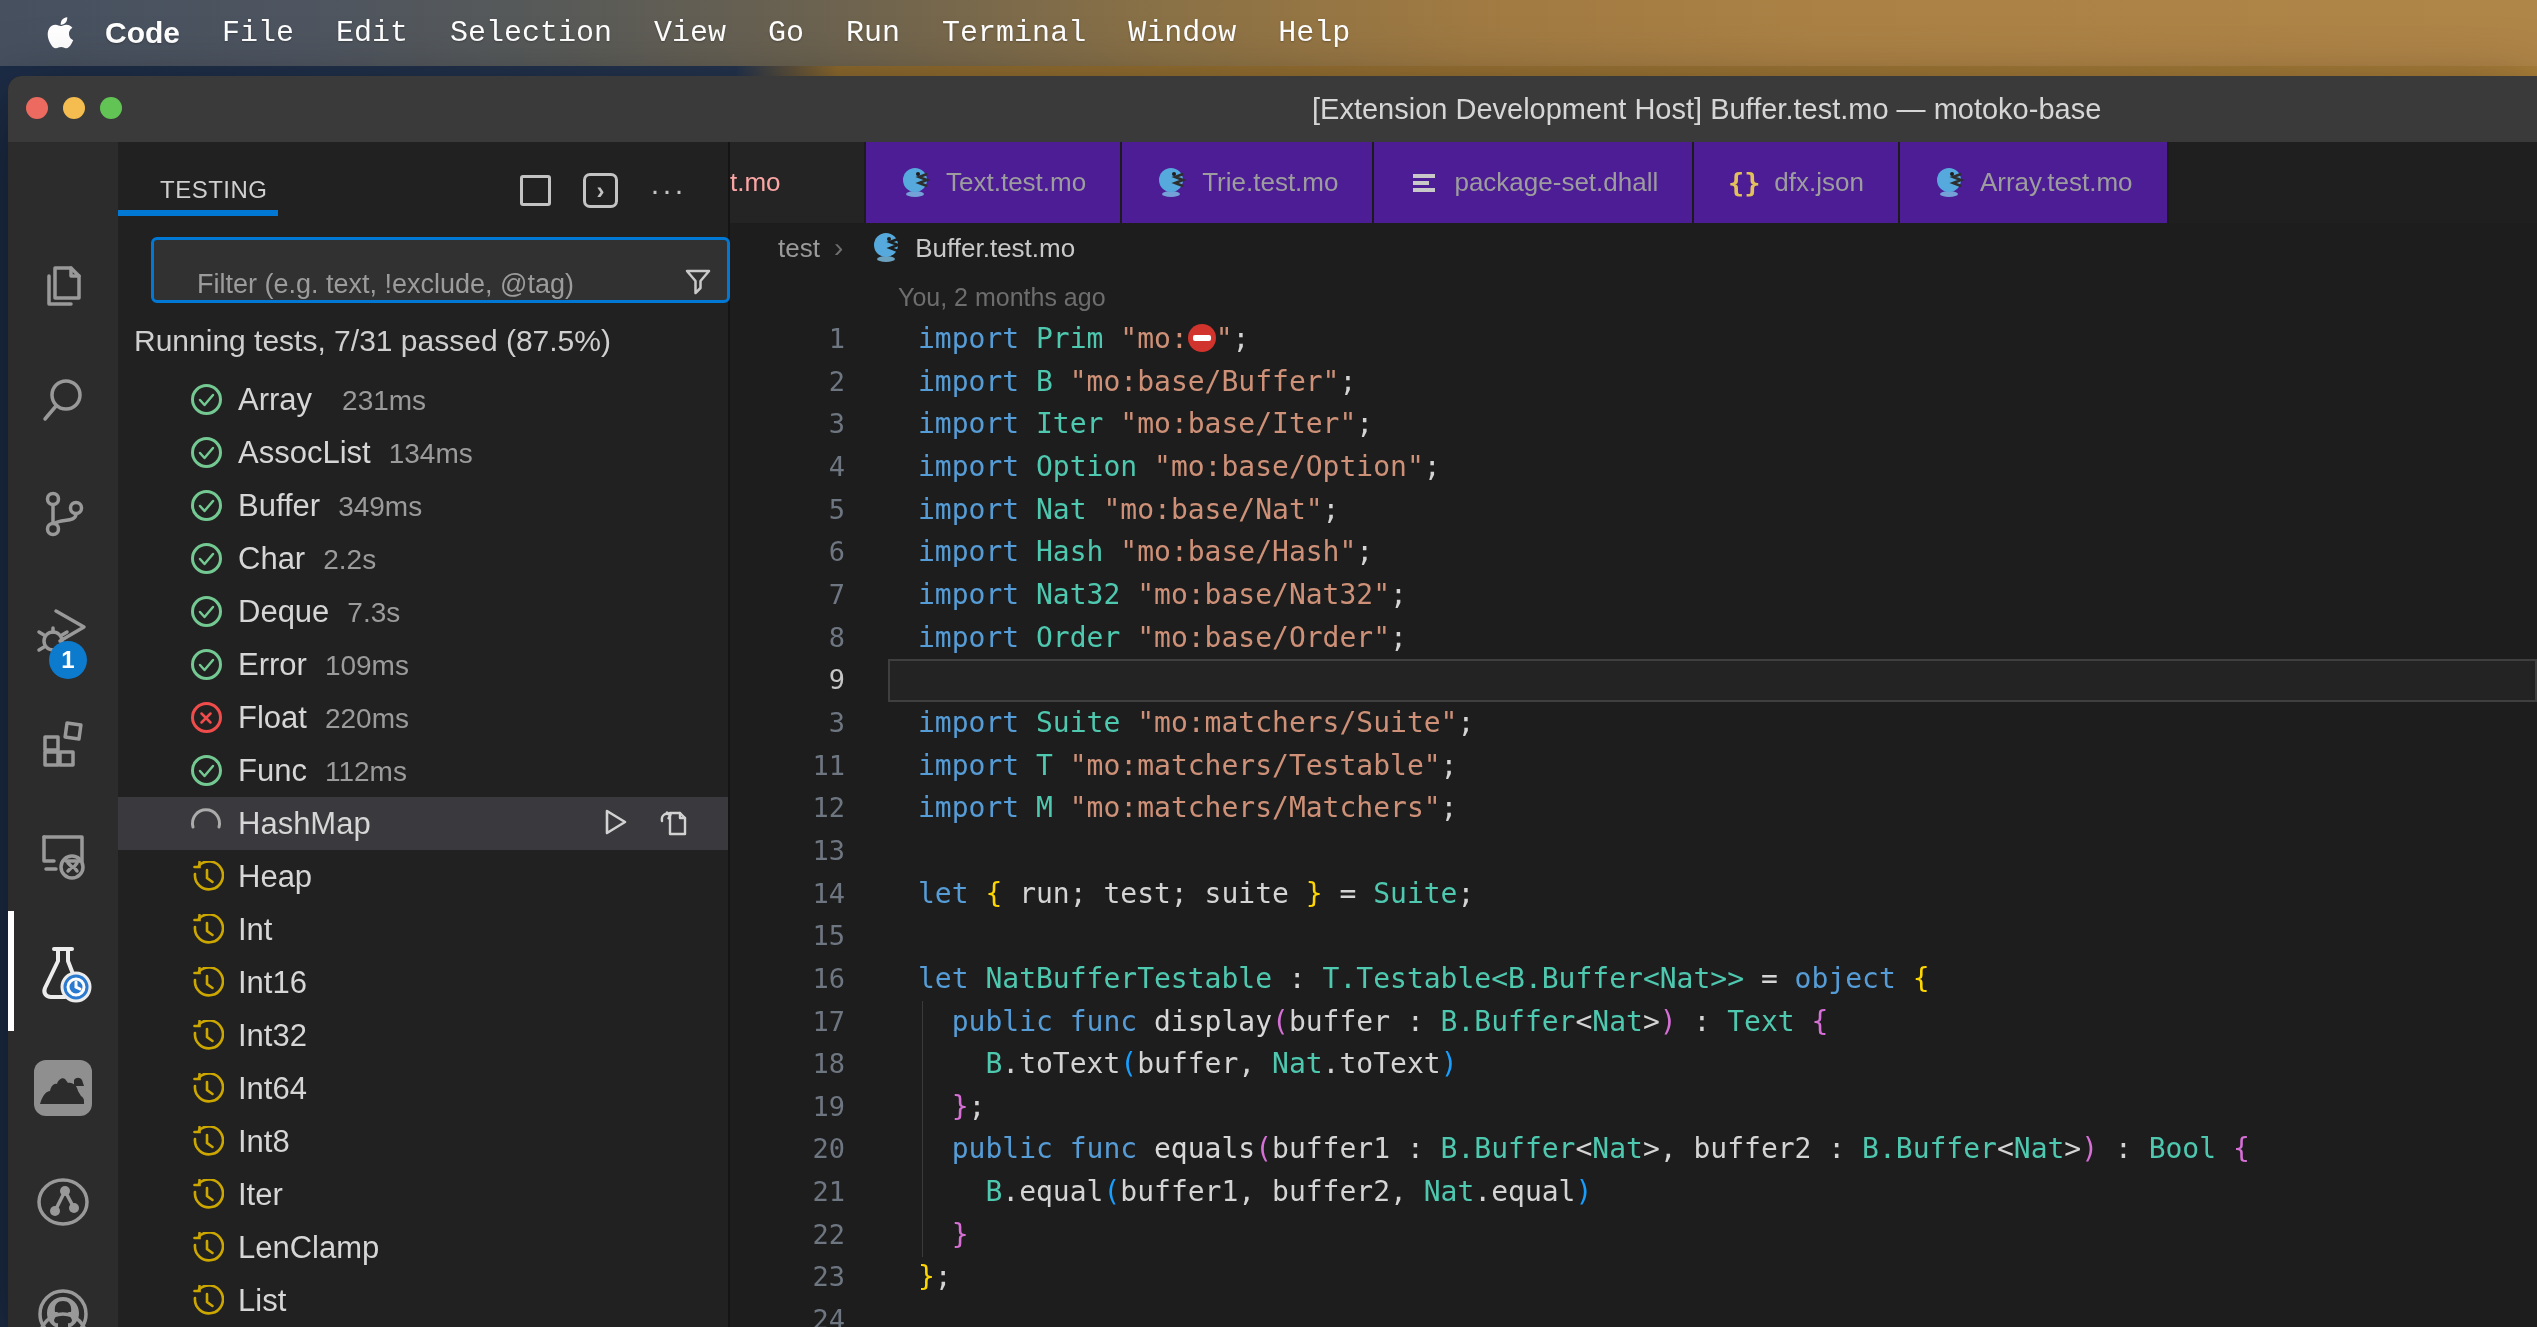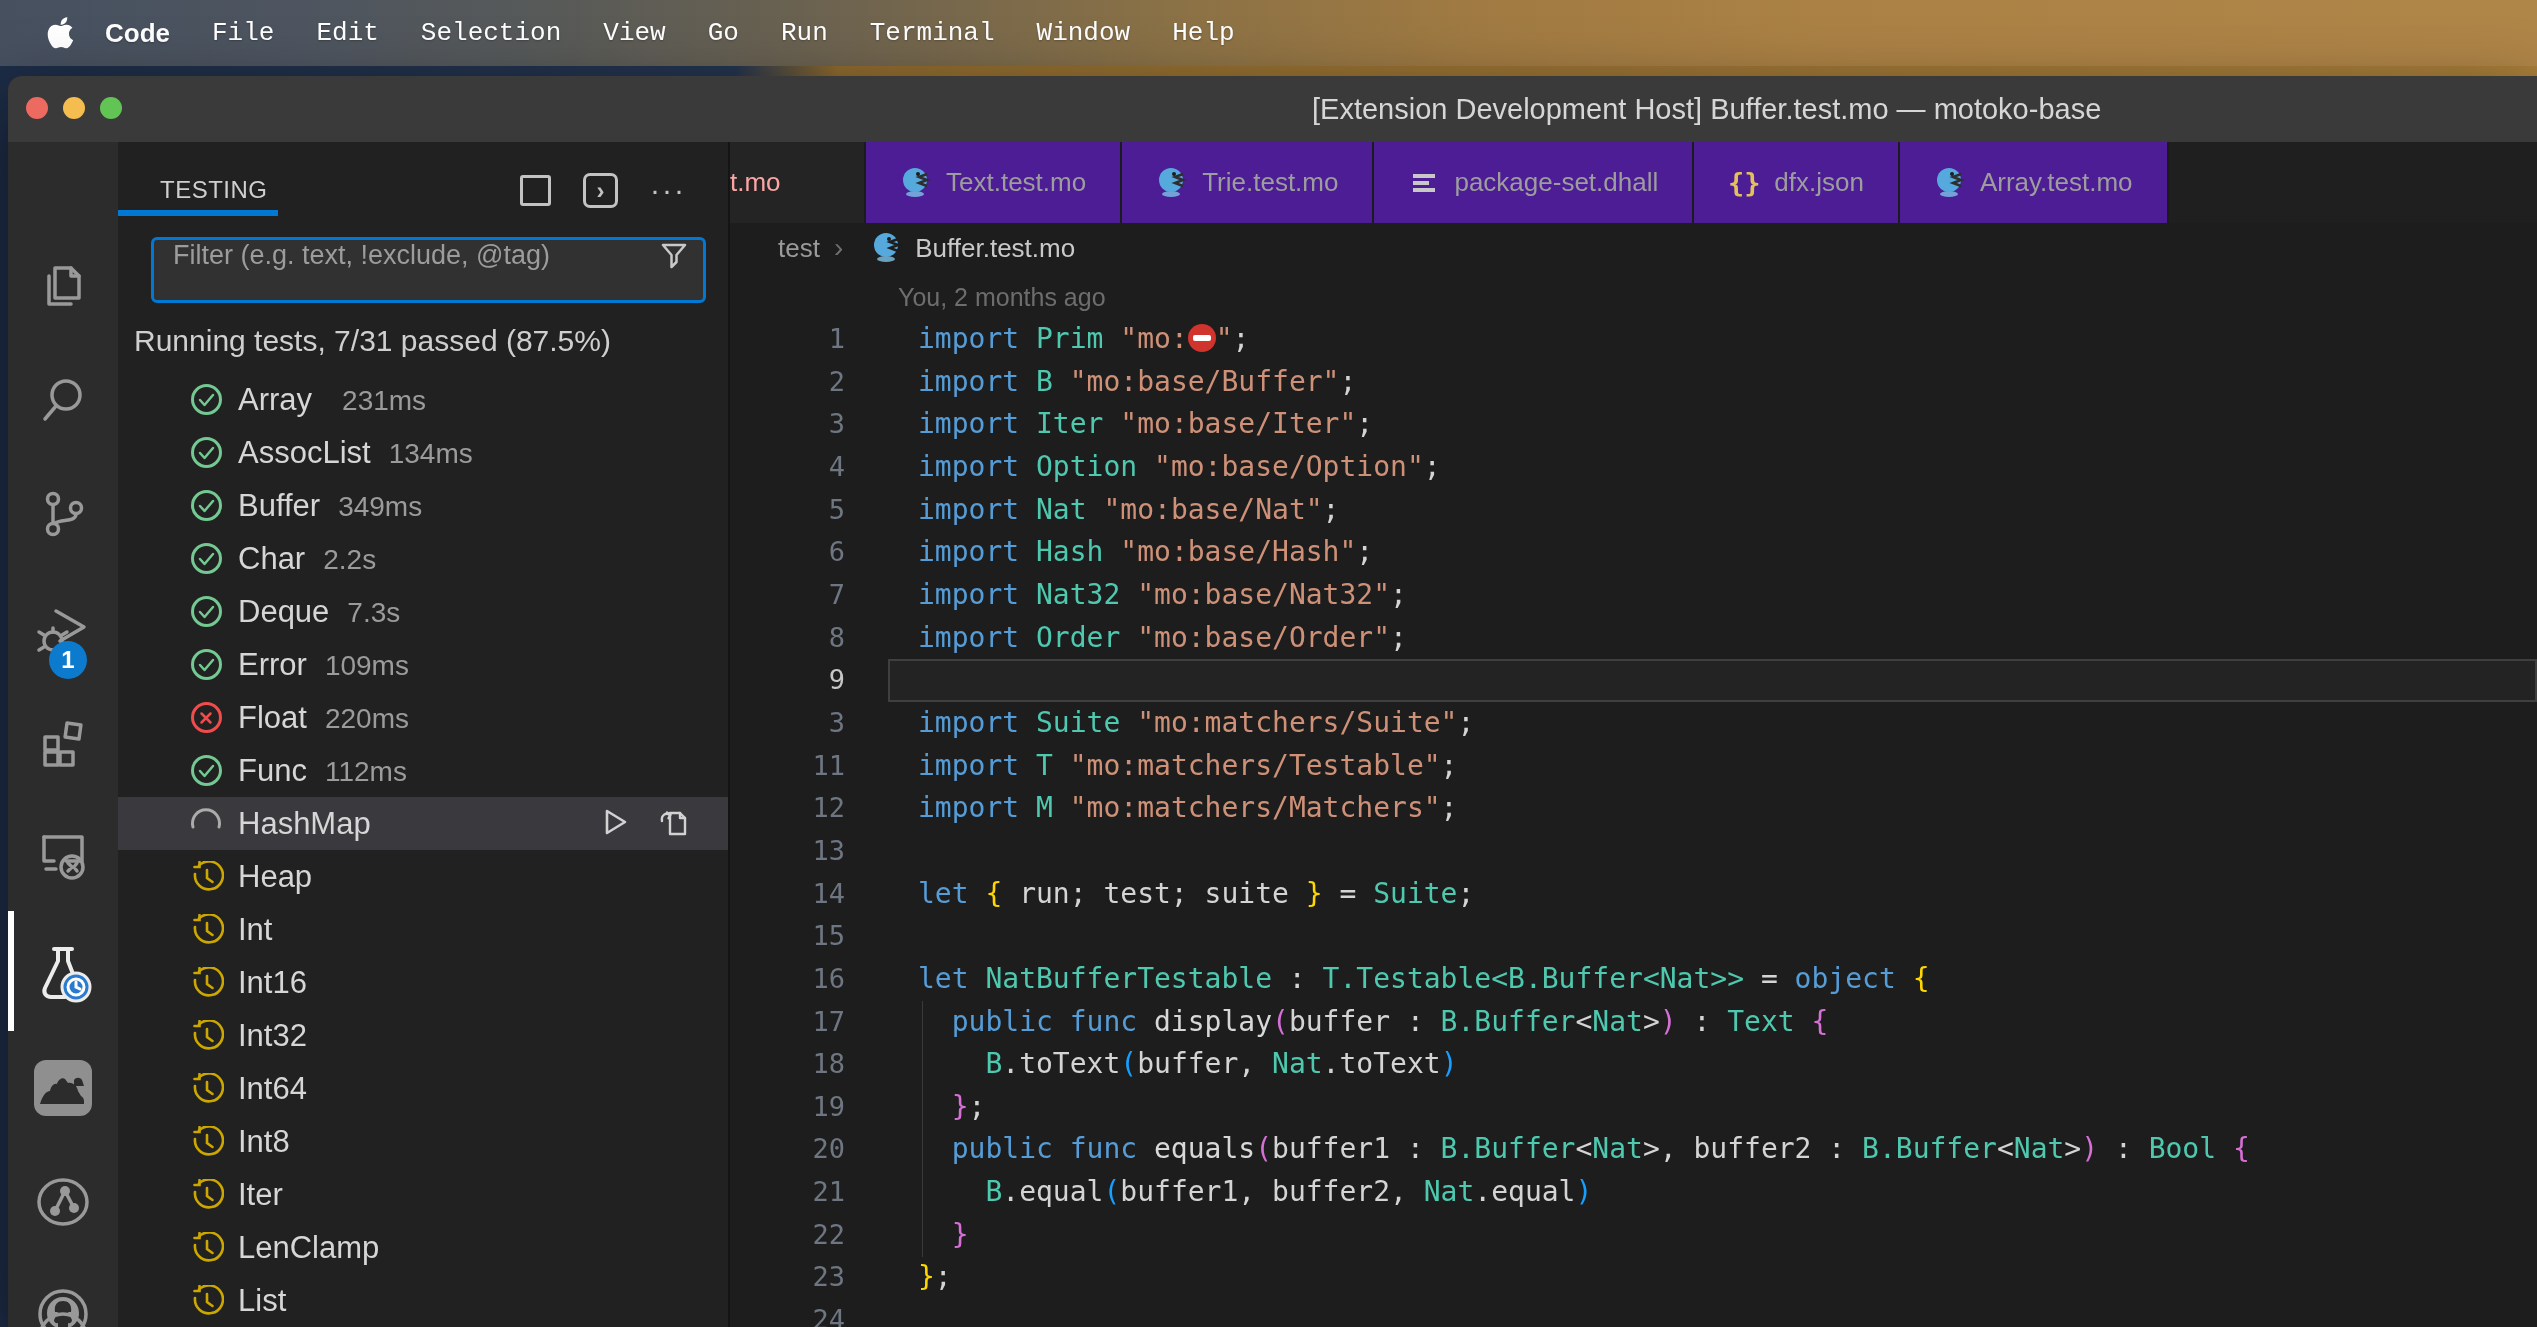--- a/index.html
+++ b/index.html
@@ -5,21 +5,21 @@
   html,body{margin:0;padding:0;}
   body{
     width:2537px;height:1327px;overflow:hidden;position:relative;
     background:linear-gradient(90deg,#1d2d47 0%,#24344e 29%,#8e6a2e 33%,#a87e3a 100%);
     font-family:"Liberation Sans",sans-serif;
     -webkit-font-smoothing:antialiased;
   }
   
   .menubar{position:absolute;left:0;top:0;width:2537px;height:66px;
     background:linear-gradient(90deg,#46505f 0%,#4e5560 12%,#585a58 22%,#6b6250 32%,#8a7146 46%,#a07a42 58%,#ab8145 72%,#b08548 100%);
-    display:flex;align-items:center;color:#fff;font-size:26px;}
+    display:flex;align-items:center;color:#fff;font-size:30px;}
   .menubar .apple{margin-left:42px;margin-right:8px;display:flex;align-items:center;}
   .menu-item{padding:0 21px;text-shadow:0 1px 2px rgba(0,0,0,.25);white-space:nowrap;}
   .menu-item.bold{font-weight:700;}
   .menu-status{position:absolute;right:0;top:0;height:66px;display:flex;align-items:center;}
   
   .window{position:absolute;left:8px;top:76px;width:2529px;height:1251px;background:#1d1d1d;
     border-radius:14px 0 0 0;box-shadow:0 24px 70px rgba(0,0,0,.55);}
   .titlebar{position:absolute;left:0;top:0;width:100%;height:66px;background:#3a3a3a;border-radius:14px 0 0 0;}
   .tl{position:absolute;top:21px;width:22px;height:22px;border-radius:50%;}
   .tl.red{left:18px;background:#ec6a5f;}
@@ -40,21 +40,21 @@
   
   .sidebar{position:absolute;left:110px;top:66px;width:612px;height:1185px;background:#212121;border-right:2px solid #141414;box-sizing:border-box;}
   .sb-title{position:absolute;left:42px;top:34px;font-size:24px;color:#cfcfcf;letter-spacing:.5px;}
   .sb-underline{position:absolute;left:0px;top:68px;width:160px;height:6px;background:#0078d4;}
   .sb-actions{position:absolute;right:42px;top:30px;display:flex;gap:32px;align-items:center;height:36px;}
   .sb-actions .sq{width:25px;height:25px;border:3px solid #c3c3c3;border-radius:3px;}
   .sb-actions .boxed{width:29px;height:29px;border:3px solid #c3c3c3;border-radius:7px;color:#c3c3c3;
     font-size:24px;line-height:29px;text-align:center;font-weight:700;}
   .sb-actions .dots{color:#c3c3c3;font-size:30px;letter-spacing:2px;line-height:20px;}
   .filterbox{position:absolute;left:33px;top:95px;width:549px;height:60px;background:#313131;
-    border:3px solid #0078d4;border-radius:6px;display:flex;align-items:flex-start;}
+    border:3px solid #0078d4;border-radius:6px;display:flex;align-items:flex-end;padding-left:24px;}
   .filterbox .ph{margin-left:19px;font-size:27px;color:#9c9c9c;flex:1;white-space:nowrap;overflow:hidden;}
   .filterbox .funnel{margin-right:14px;}
   .sb-status{position:absolute;left:16px;top:182px;font-size:30px;color:#cfcfcf;white-space:nowrap;}
   .testrows{position:absolute;left:0;top:231px;width:100%;}
   .trow{position:relative;width:100%;height:53px;display:flex;align-items:center;}
   .trow.hovered{background:#3a3a3e;}
   .trow .ticon{position:absolute;left:70px;width:36px;height:36px;display:flex;align-items:center;justify-content:center;}
   .trow .tname{position:absolute;left:120px;font-size:31px;color:#d6d6d6;white-space:nowrap;}
   .trow .tdur{font-size:28px;color:#9b9b9b;white-space:nowrap;}
   .trow .tactions{position:absolute;right:38px;display:flex;gap:28px;align-items:center;}

